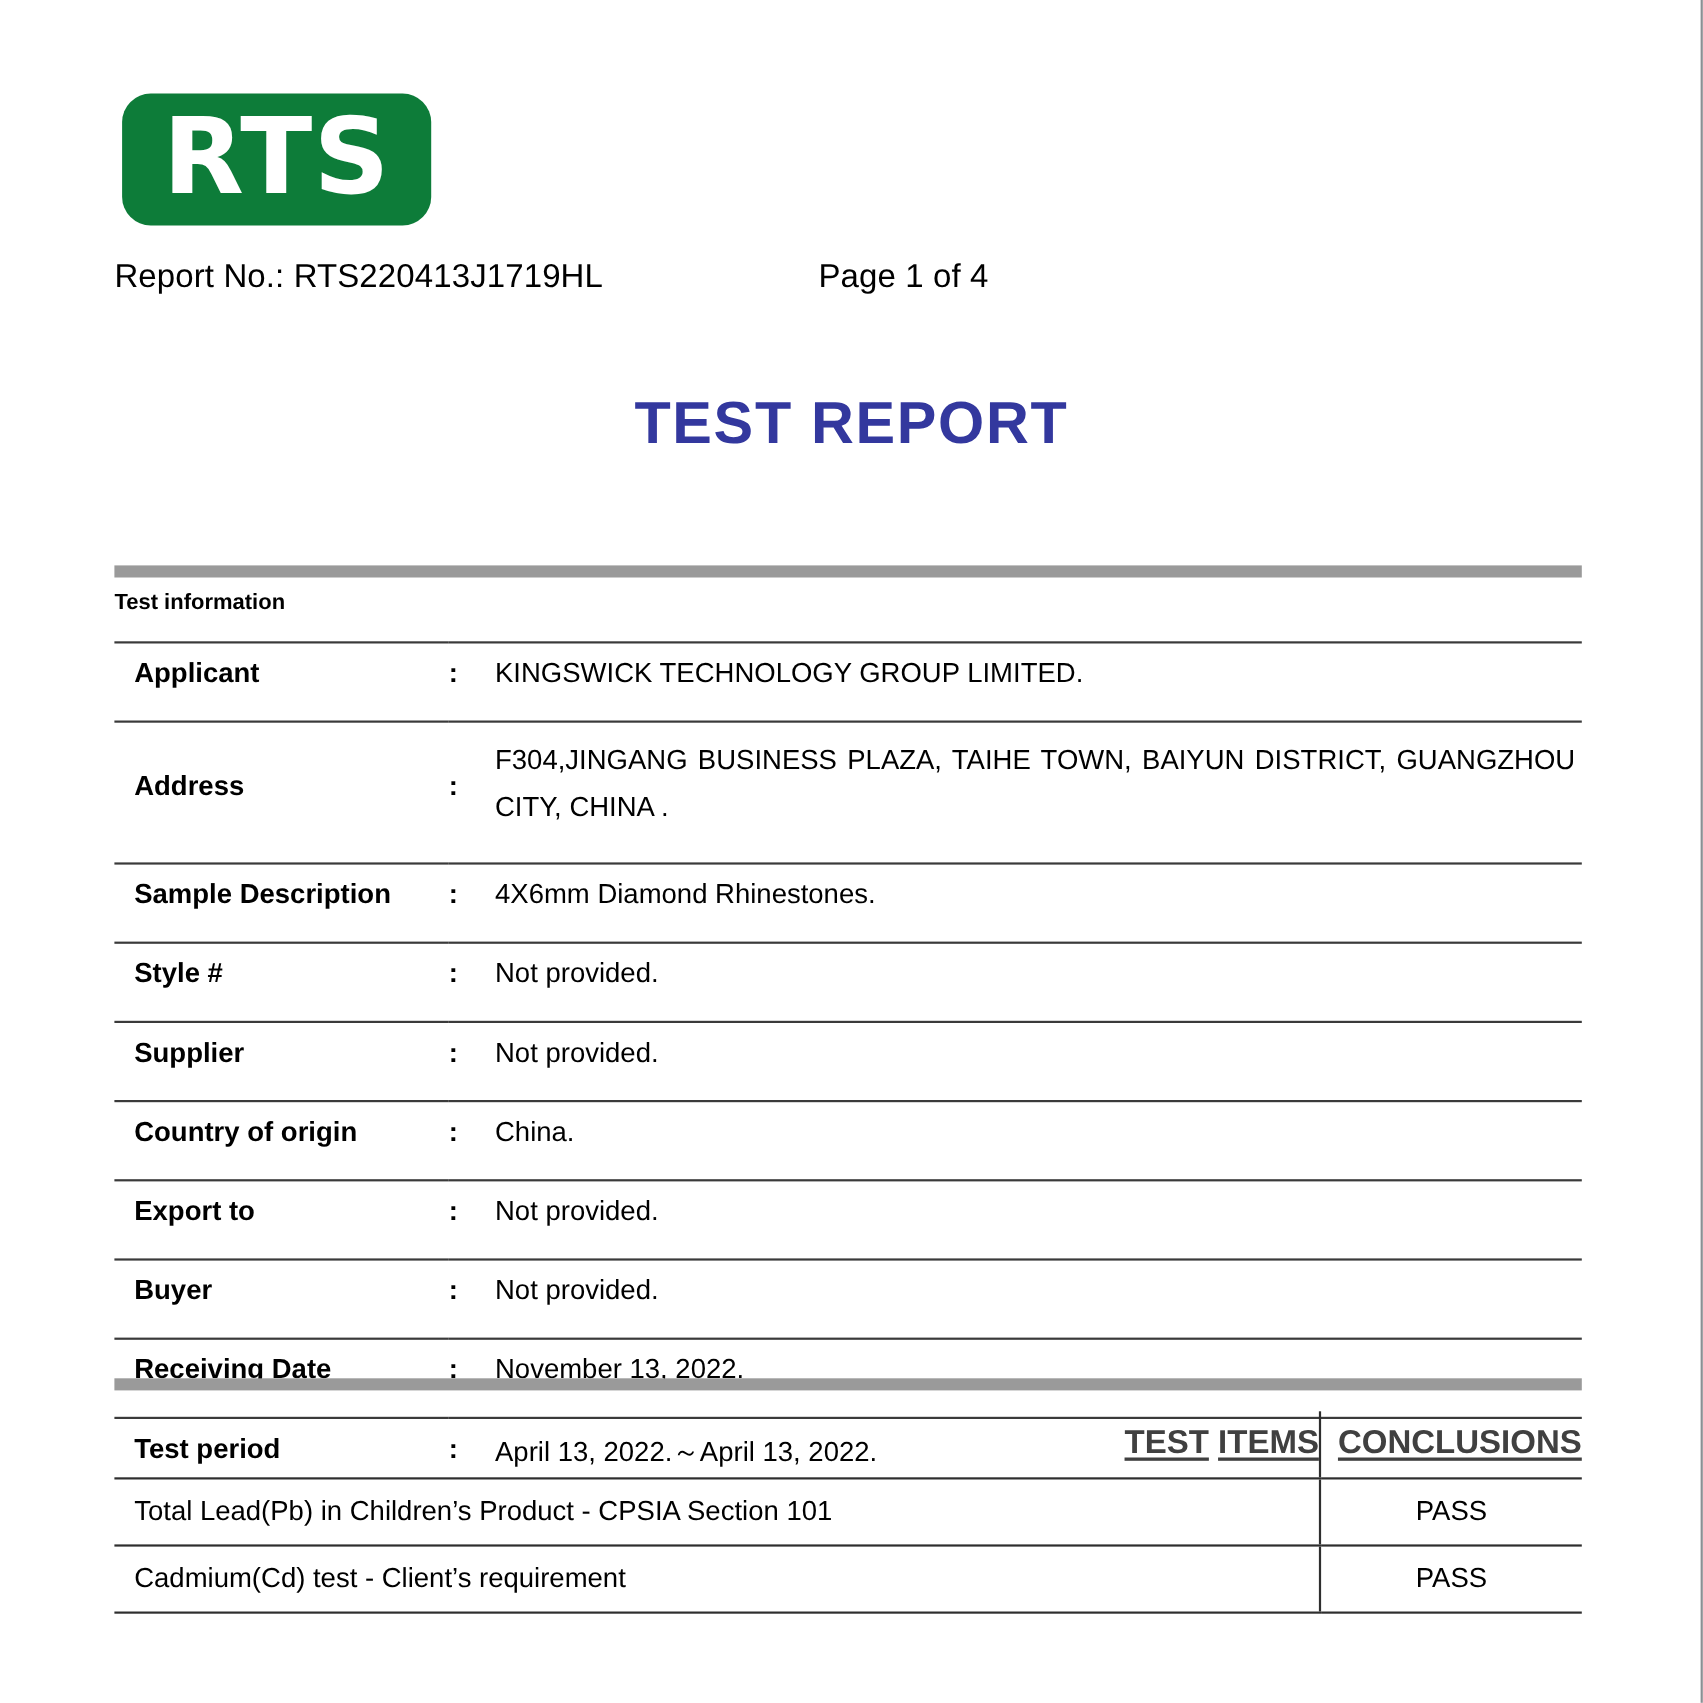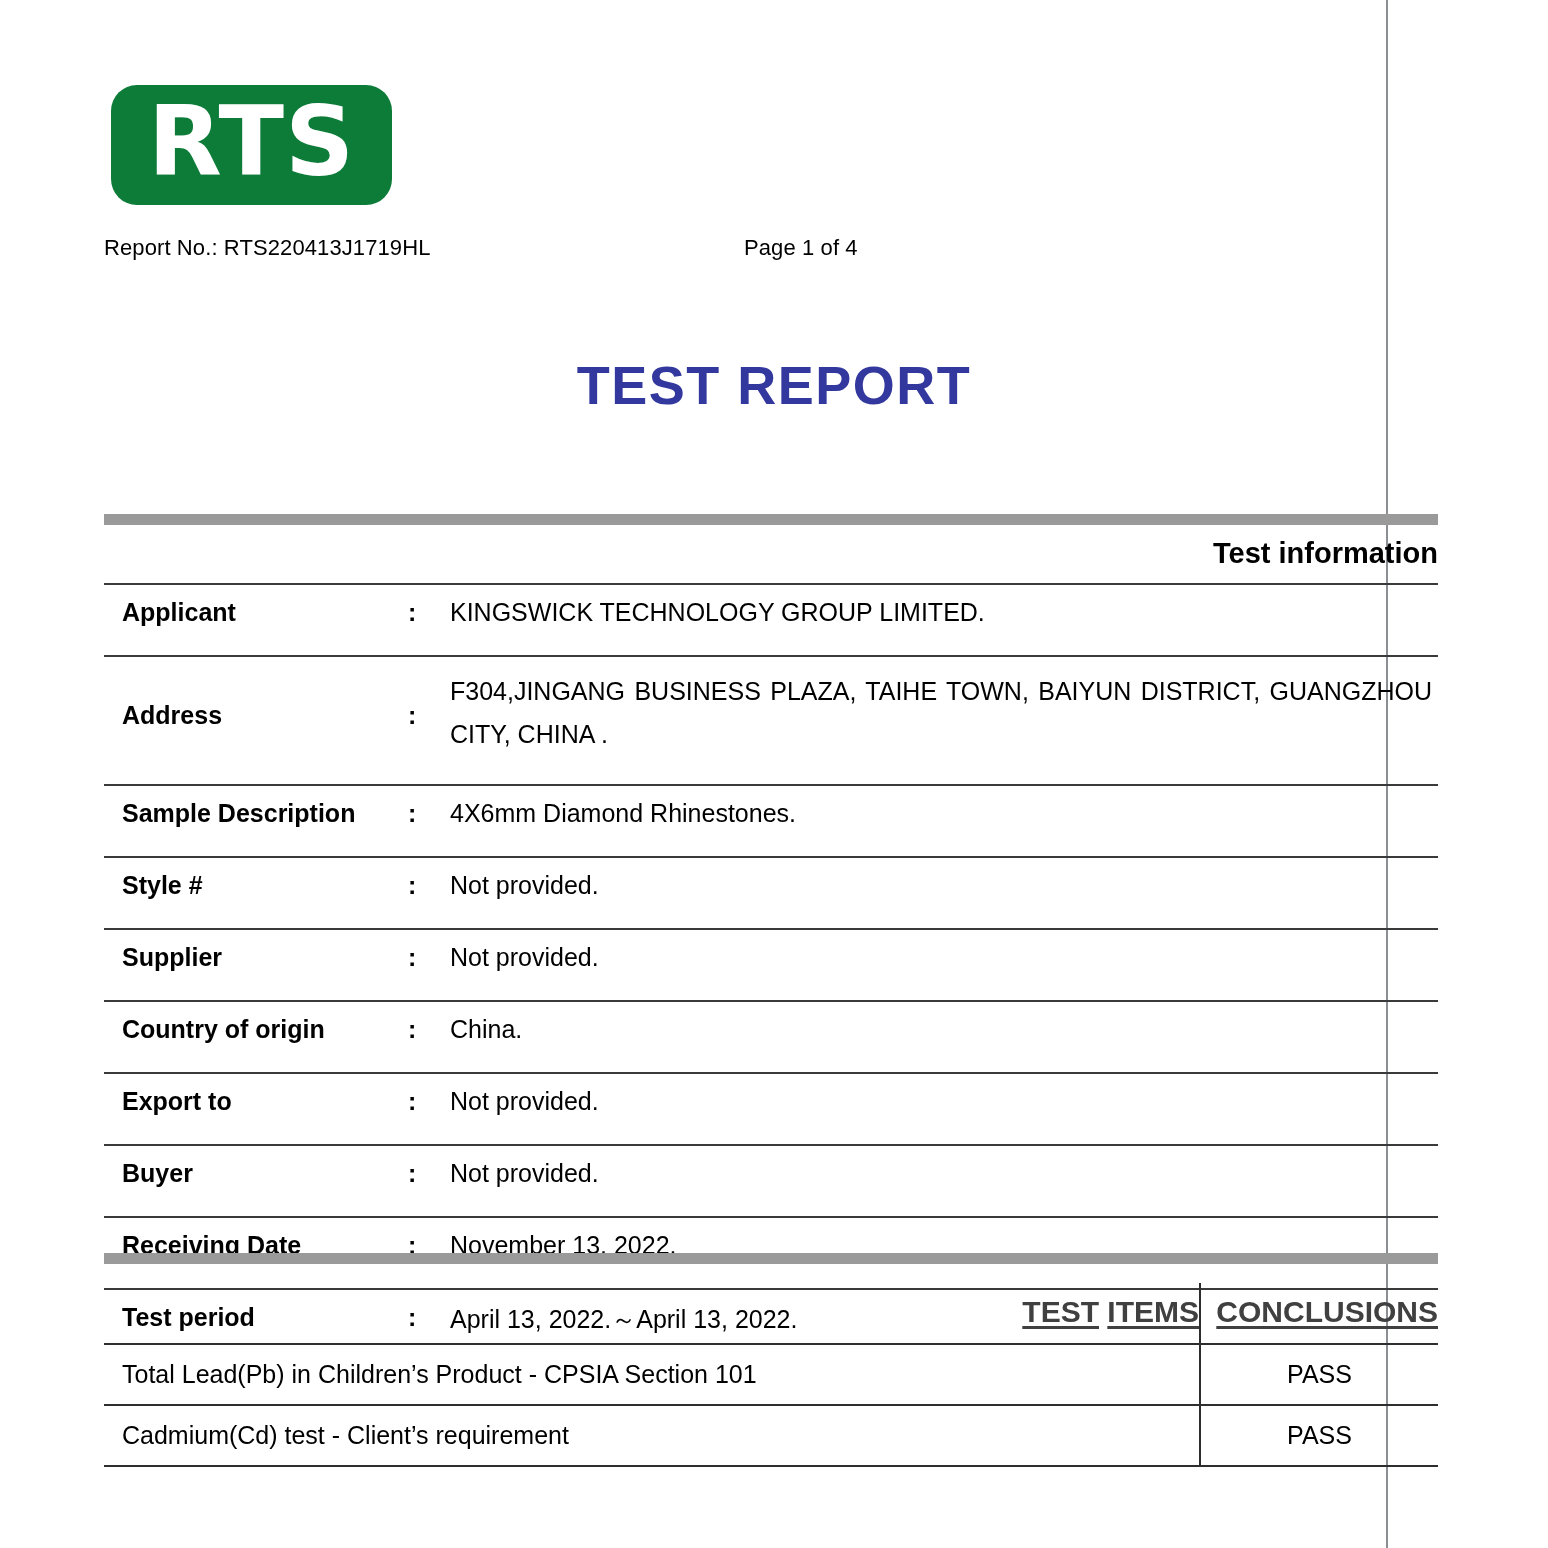--- a/index.html
+++ b/index.html
@@ -11,21 +11,21 @@
     width: 1548px;
     height: 1548px;
     font-family: "Liberation Sans", sans-serif;
     color: #000000;
     position: relative;
     overflow: hidden;
   }
   .page {
     position: absolute;
     left: 0; top: 0;
-    width: 1388px;
+    width: 1548px;
     height: 1548px;
     background: #ffffff;
     box-sizing: border-box;
     border-right: 2px solid #8b8f93;
   }
   
   .logo {
     position: absolute;
     left: 111px;
     top: 85px;
@@ -48,21 +48,21 @@
     padding-bottom: 6px;
   }
   
   .header-row {
     position: absolute;
     left: 104px;
     top: 235px;
     width: 1334px;
     display: flex;
     align-items: baseline;
-    font-size: 22px;
+    font-size: 30px;
     letter-spacing: 0.1px;
     white-space: nowrap;
   }
   .hdr-report { width: 640px; }
   .hdr-date   { flex: 1; }
   .hdr-page   { text-align: right; }
 
   
   .doc-title {
     position: absolute;
@@ -86,22 +86,22 @@
   }
   #bar-top    { top: 514px; }
   #bar-bottom { top: 1253px; }
 
   
   .section-heading {
     position: absolute;
     left: 104px;
     top: 537px;
     width: 1334px;
-    text-align: right;
-    font-size: 29px;
+    text-align: left;
+    font-size: 20px;
     font-weight: bold;
   }
 
   
   .info-table {
     position: absolute;
     left: 104px;
     top: 583px;
     width: 1334px;
     border-collapse: collapse;

